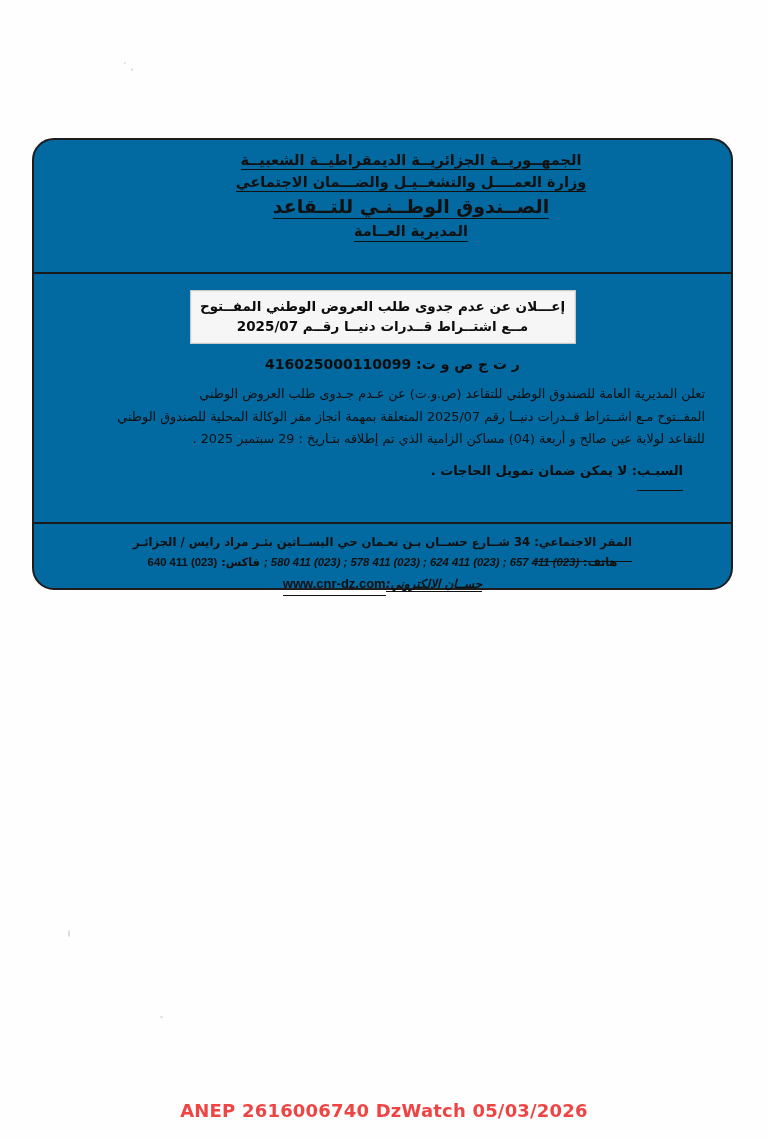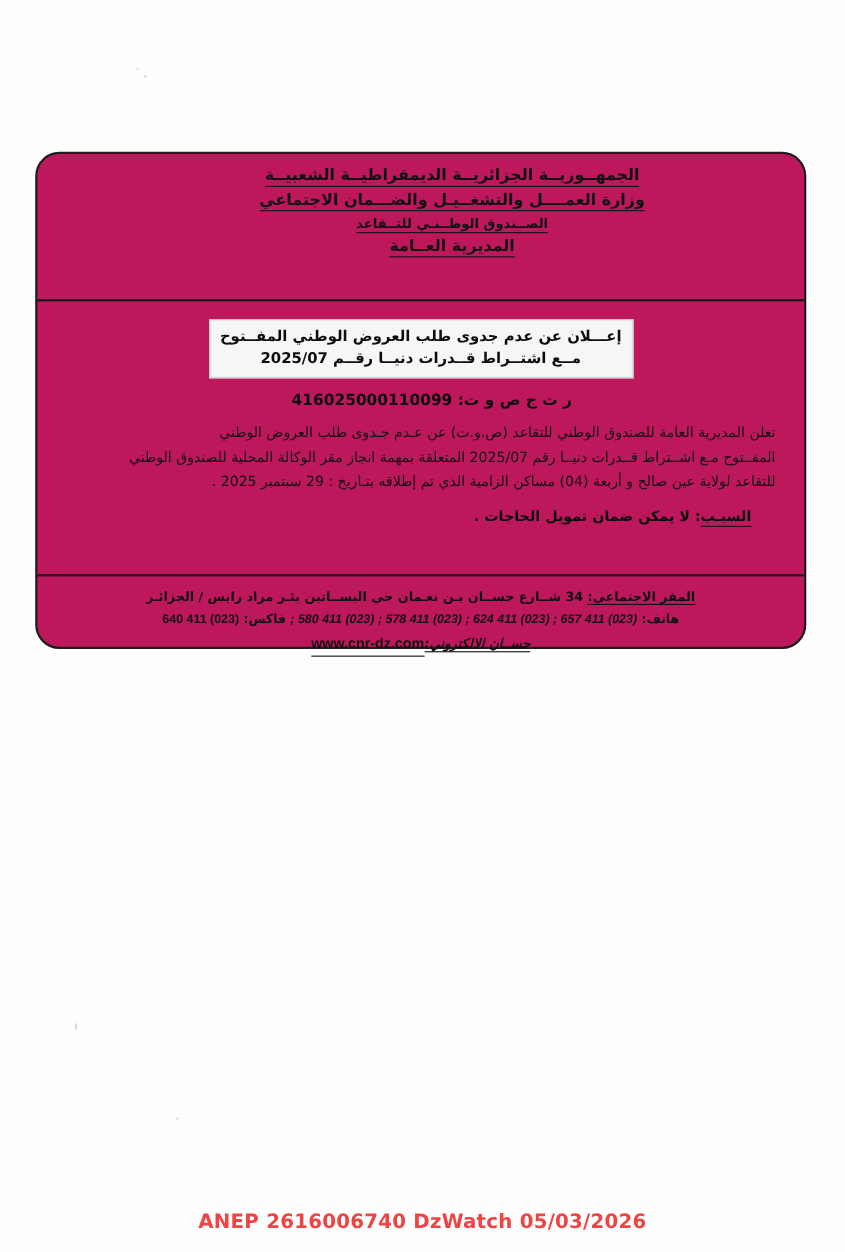--- a/index.html
+++ b/index.html
@@ -26,21 +26,21 @@
   
   .doc-frame {
     position: absolute;
     left: 32px;
     top: 138px;
     width: 701px;
     height: 452px;
     border: 2px solid #1d1d1d;
     border-radius: 22px;
     box-sizing: border-box;
-    background: #be185d;
+    background: #0369a1;
   }
 
   
   .header-band {
     position: relative;
     height: 132px;
     border-bottom: 2px solid #1a1a1a;
   }
   .header-titles {
     position: absolute;
@@ -56,21 +56,21 @@
     color: #111;
     letter-spacing: 0.4px;
     line-height: 1.05;
     margin: 0 auto 5px auto;
     display: table;
     border-bottom: 1.6px solid #111;
     padding-bottom: 1px;
   }
   .hl-1 { font-size: 14.5px; }
   .hl-2 { font-size: 14.5px; }
-  .hl-3 { font-size: 12px; }
+  .hl-3 { font-size: 19px; }
   .hl-4 { font-size: 14.5px; }
 
   
   .logo-block {
     position: absolute;
     left: 22px;
     top: 12px;
     width: 168px;
     text-align: center;
   }
@@ -154,21 +154,21 @@
   .reason-line {
     margin: 13px 48px 0 26px;
     direction: rtl;
     text-align: right;
     font-size: 13px;
     font-weight: bold;
     color: #0d0d0d;
   }
   .u-label {
     border-bottom: 1.4px solid #111;
-    padding-bottom: 0px;
+    padding-bottom: 12px;
   }
 
   
   .footer-area {
     padding: 9px 26px 0 26px;
     direction: rtl;
     text-align: center;
   }
   .footer-line {
     font-size: 11.6px;

